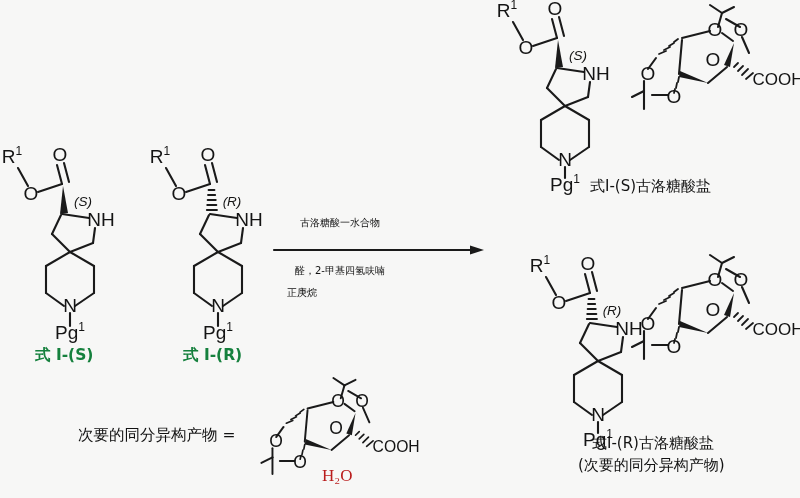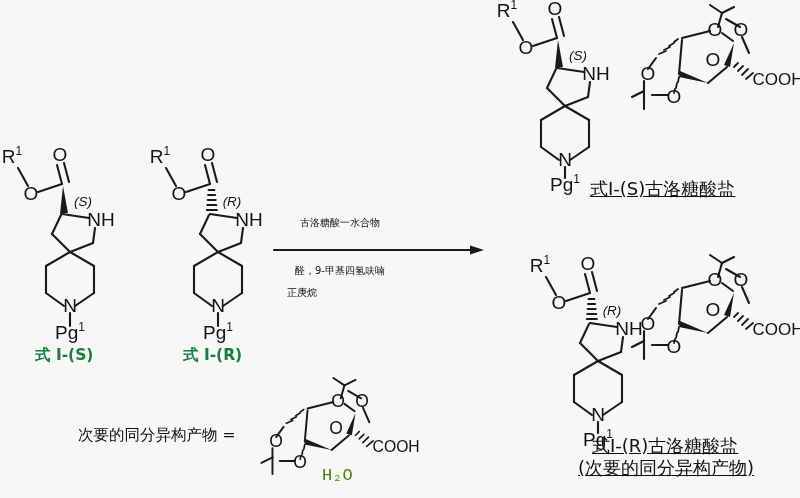--- a/index.html
+++ b/index.html
@@ -82,31 +82,30 @@
   .legend-text {
     position: absolute;
     font-family: "DejaVu Sans", "Liberation Sans", sans-serif;
     font-size: 15.5px;
     color: #121212;
     white-space: nowrap;
   }
   .caption {
     position: absolute;
     font-family: "DejaVu Sans", "Liberation Sans", sans-serif;
-    font-size: 18px;
+    font-size: 15px;
     color: #121212;
     white-space: nowrap;
     text-align: left;
-    text-decoration: underline;
   }
   .h2o {
     position: absolute;
-    font-family: Liberation Mono, monospace;
+    font-family: Liberation Serif, serif;
     font-size: 17px;
-    color: #4d7c0f;
+    color: #b91c1c;
     white-space: nowrap;
   }
   .arrow-wrap {
     position: absolute;
   }
 </style>
 </head>
 <body>
 
 <div id="scheme">
@@ -182,21 +181,21 @@
   </svg>
   <div class="label-struct" style="left:183px; top:345px;">式 I-(R)</div>
 
   <div class="cond-text" style="left:300px; top:216px;">古洛糖酸一水合物</div>
 
   <svg class="arrow-wrap" style="left:272px; top:242px;" width="215" height="16" viewBox="0 0 215 16">
     <line class="bond" x1="2" y1="8" x2="202" y2="8" stroke-width="2"></line>
     <polygon class="wedge" points="212,8 198,3.5 198,12.5"></polygon>
   </svg>
 
-  <div class="cond-text" style="left:295px; top:264px;">醛，9-甲基四氢呋喃</div>
+  <div class="cond-text" style="left:295px; top:264px;">醛，2-甲基四氢呋喃</div>
   <div class="cond-text" style="left:287px; top:286px;">正庚烷</div>
 
   <svg class="structure" style="left:495px; top:0px;" width="140" height="180" viewBox="0 0 140 180">
     <line class="bond" x1="18" y1="22" x2="28" y2="40"></line>
     <line class="bond" x1="38" y1="46" x2="62" y2="38"></line>
     <line class="bond" x1="62" y1="38" x2="57" y2="19"></line>
     <line class="bond" x1="69" y1="36" x2="64" y2="17"></line>
     <polygon class="wedge" points="63,40 60,68 68,67"></polygon>
     <line class="bond" x1="62" y1="68" x2="89" y2="72"></line>
     <line class="bond" x1="95" y1="82" x2="93" y2="97"></line>

